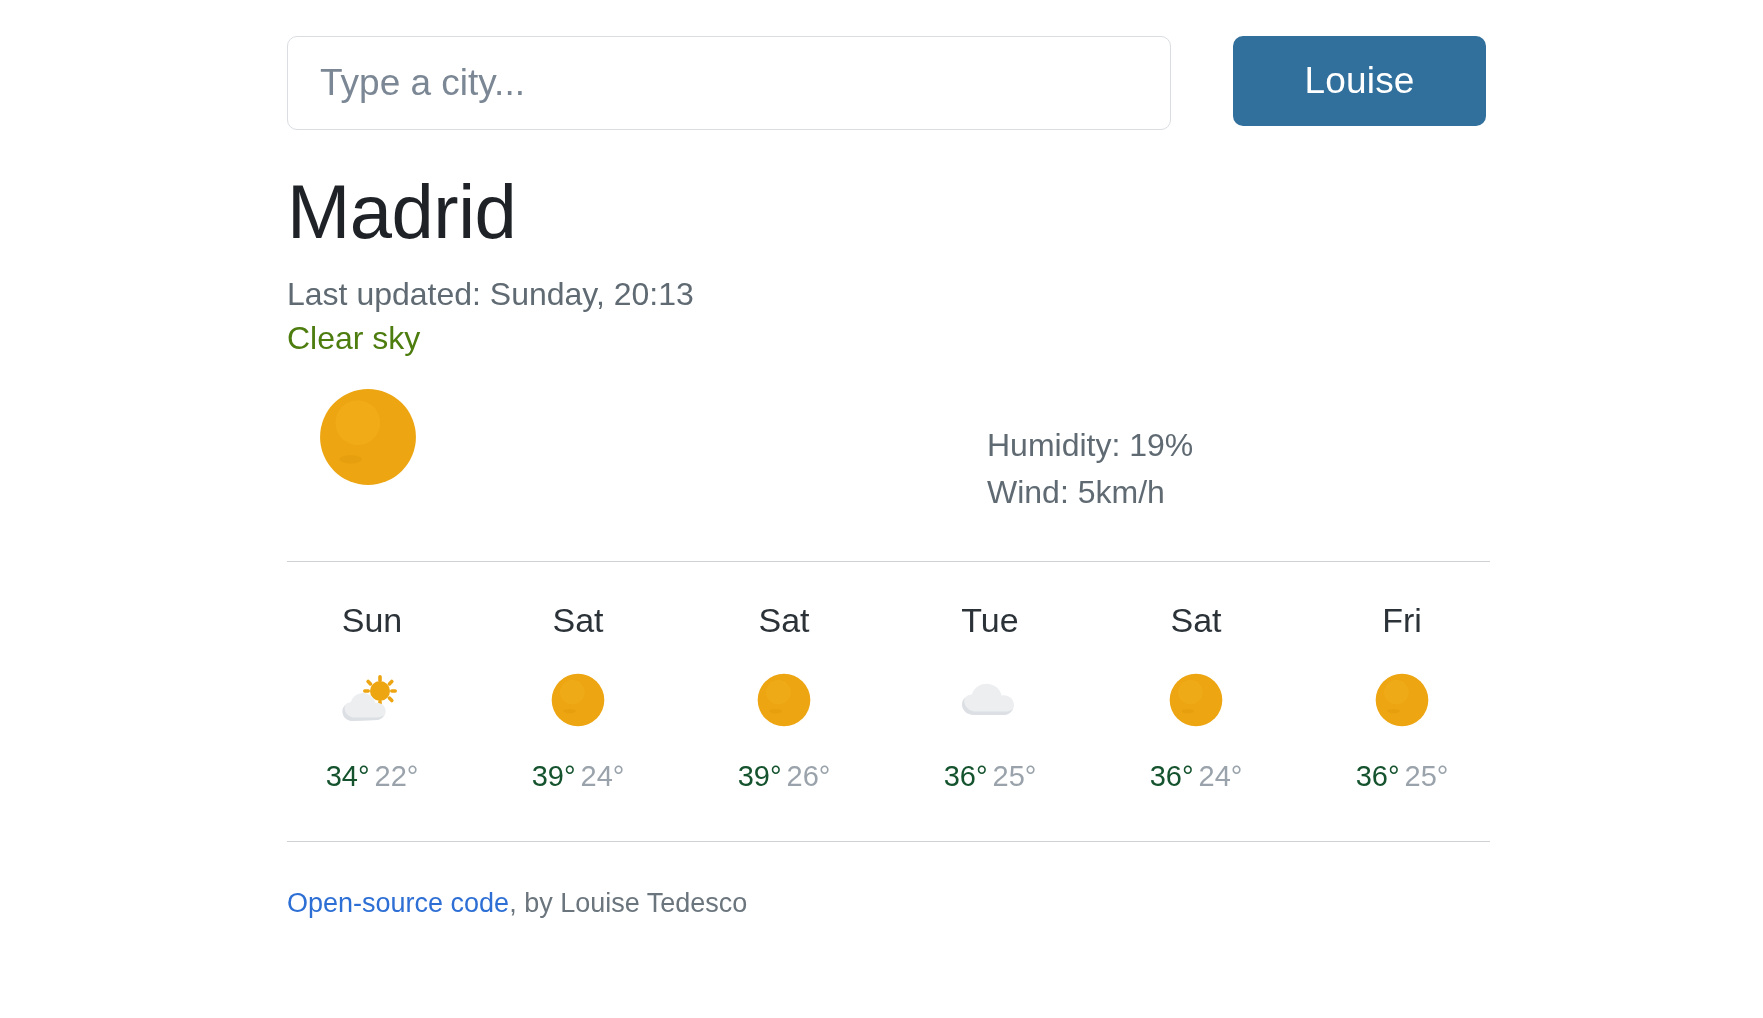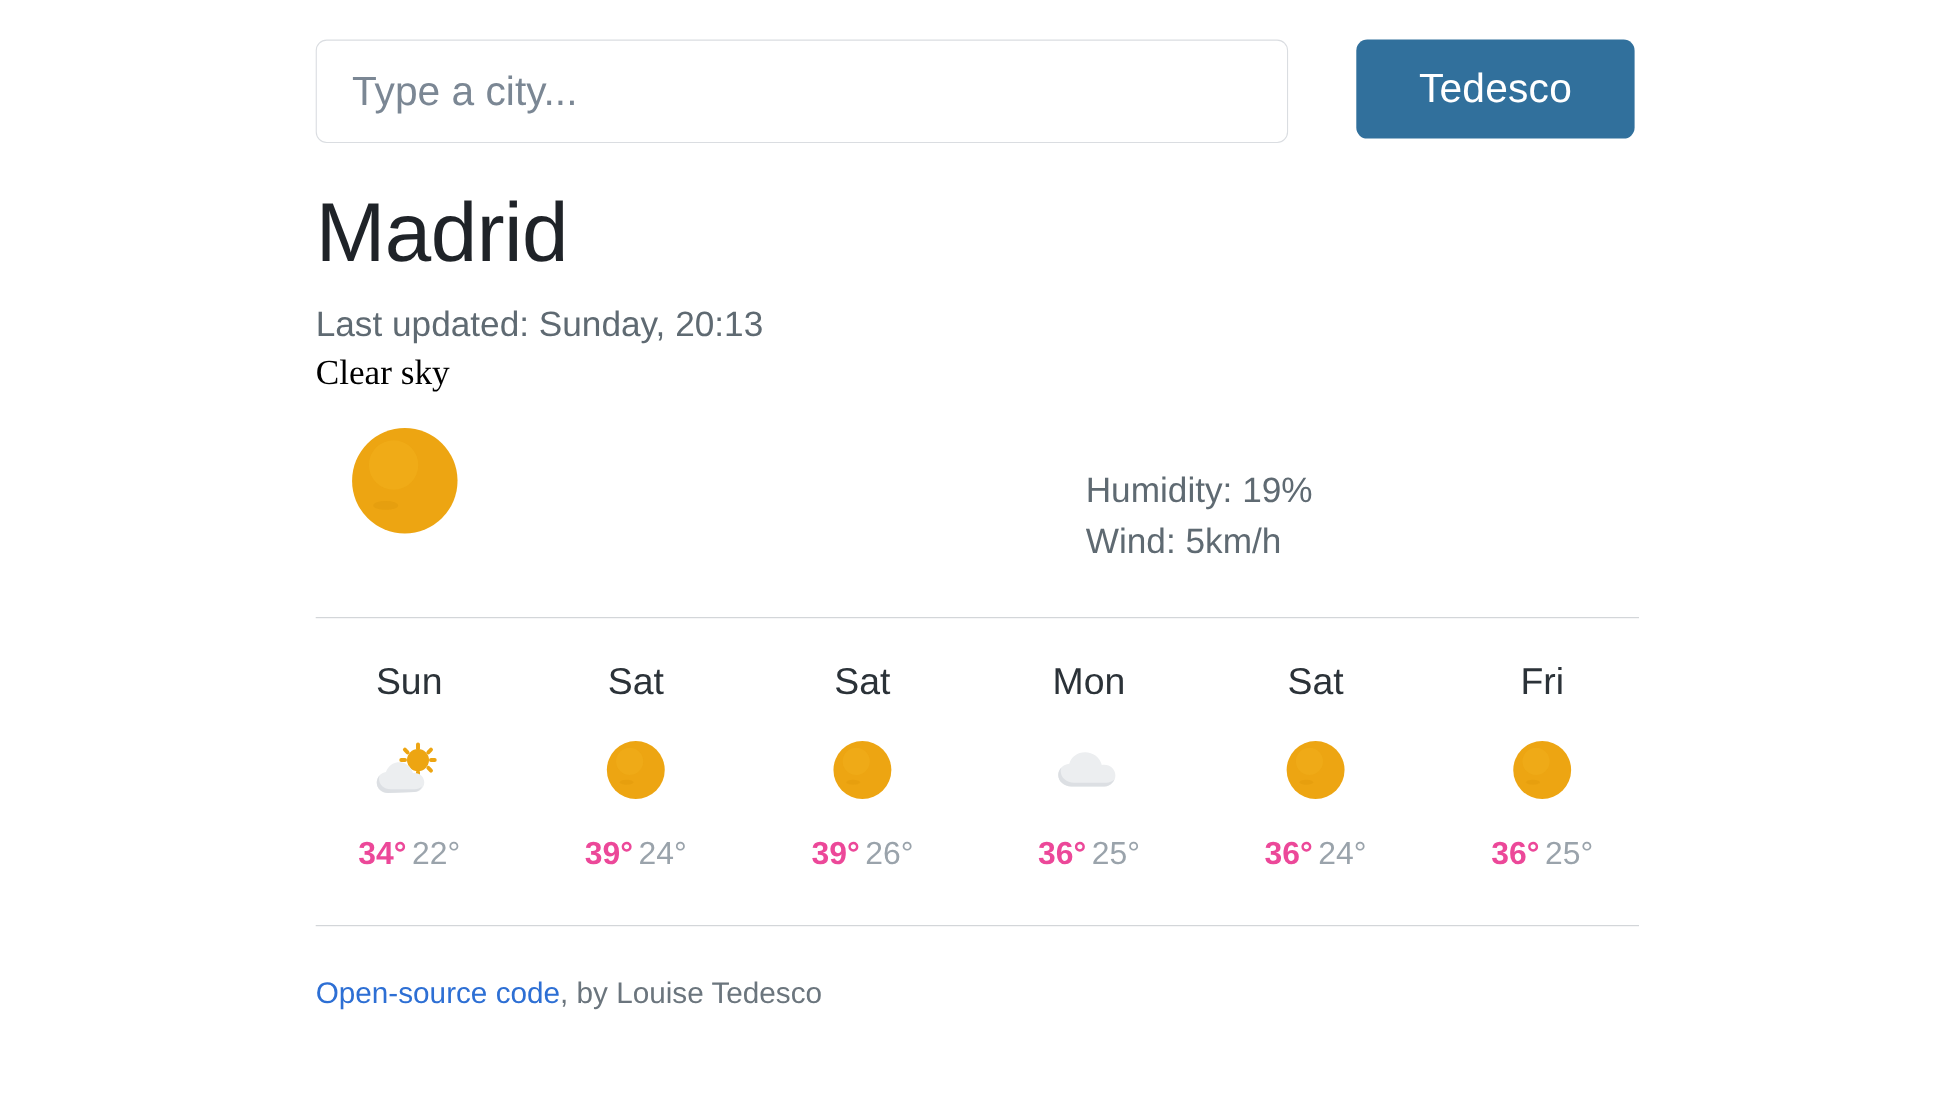--- a/index.html
+++ b/index.html
@@ -81,23 +81,22 @@
   .meta-line {
     font-size: 32px;
     font-weight: 300;
     color: #5f6a72;
     line-height: 1.38;
     padding-top: 20px;
   }
   .condition-line {
     font-size: 32px;
     font-weight: 300;
-    color: #000000;
+    color: #4d7c0f;
     line-height: 1.38;
-    font-family: Liberation Serif, serif;
   }
 
   
   .current-row {
     display: flex;
     align-items: flex-start;
     padding-top: 14px;
   }
   .current-left {
     display: flex;
@@ -194,22 +193,22 @@
     justify-content: center;
     margin-top: 22px;
   }
   .day-temps {
     margin-top: 22px;
     font-size: 29px;
     line-height: 1.1;
     white-space: nowrap;
   }
   .temp-max {
-    font-weight: 700;
-    color: #ec4899;
+    font-weight: 400;
+    color: #14532d;
   }
   .temp-min {
     font-weight: 300;
     color: #9aa3ab;
     margin-left: 5px;
   }
 
   
   .footer {
     padding-top: 46px;
@@ -224,21 +223,21 @@
   }
 </style>
 </head>
 <body>
 
 <div class="page">
   <div class="container">
 
     <div class="search-row">
       <input class="search-input" type="text" placeholder="Type a city..." style="">
-      <button class="search-button">Tedesco</button>
+      <button class="search-button">Louise</button>
     </div>
 
     <h1 class="city-name">Madrid</h1>
     <div class="meta-line">Last updated: Sunday, 20:13</div>
     <div class="condition-line">Clear sky</div>
 
     <div class="current-row">
       <div class="current-left">
         <svg class="sun-icon" viewBox="0 0 100 100">
           <circle cx="50" cy="50" r="47" fill="#eda512"></circle>
@@ -301,21 +300,21 @@
             <circle cx="40" cy="36" r="22" fill="#f2b01c" opacity="0.5"></circle>
             <ellipse cx="35" cy="70" rx="11" ry="4" fill="#e09a0b" opacity="0.45"></ellipse>
           </svg>
         </div>
         <div class="day-temps">
           <span class="temp-max">39°</span><span class="temp-min">26°</span>
         </div>
       </div>
 
       <div class="forecast-day">
-        <div class="day-name">Mon</div>
+        <div class="day-name">Tue</div>
         <div class="day-icon-wrap">
           <svg width="64" height="42" viewBox="0 0 64 42">
             <path d="M16 36c-6.6 0-12-4.6-12-10.4 0-5.3 4.4-9.7 10.1-10.3C15.8 9 21.6 4.8 28.5 4.8c7.4 0 13.6 5 15.1 11.7.7-.2 1.4-.3 2.2-.3 5.6 0 10.2 4.3 10.2 9.7S51.4 36 45.8 36H16z" fill="#eceef0"></path>
             <path d="M16 36c-6.6 0-12-4.6-12-10.4 0-2.6 1.1-5 2.9-6.9-.4 1.1-.6 2.3-.6 3.5C6.3 28 11.7 32.6 18.3 32.6h29.5c2.8 0 5.4-1.1 7.3-2.9C53.3 33.4 49.9 36 45.8 36H16z" fill="#dcdfe3"></path>
           </svg>
         </div>
         <div class="day-temps">
           <span class="temp-max">36°</span><span class="temp-min">25°</span>
         </div>
       </div>

